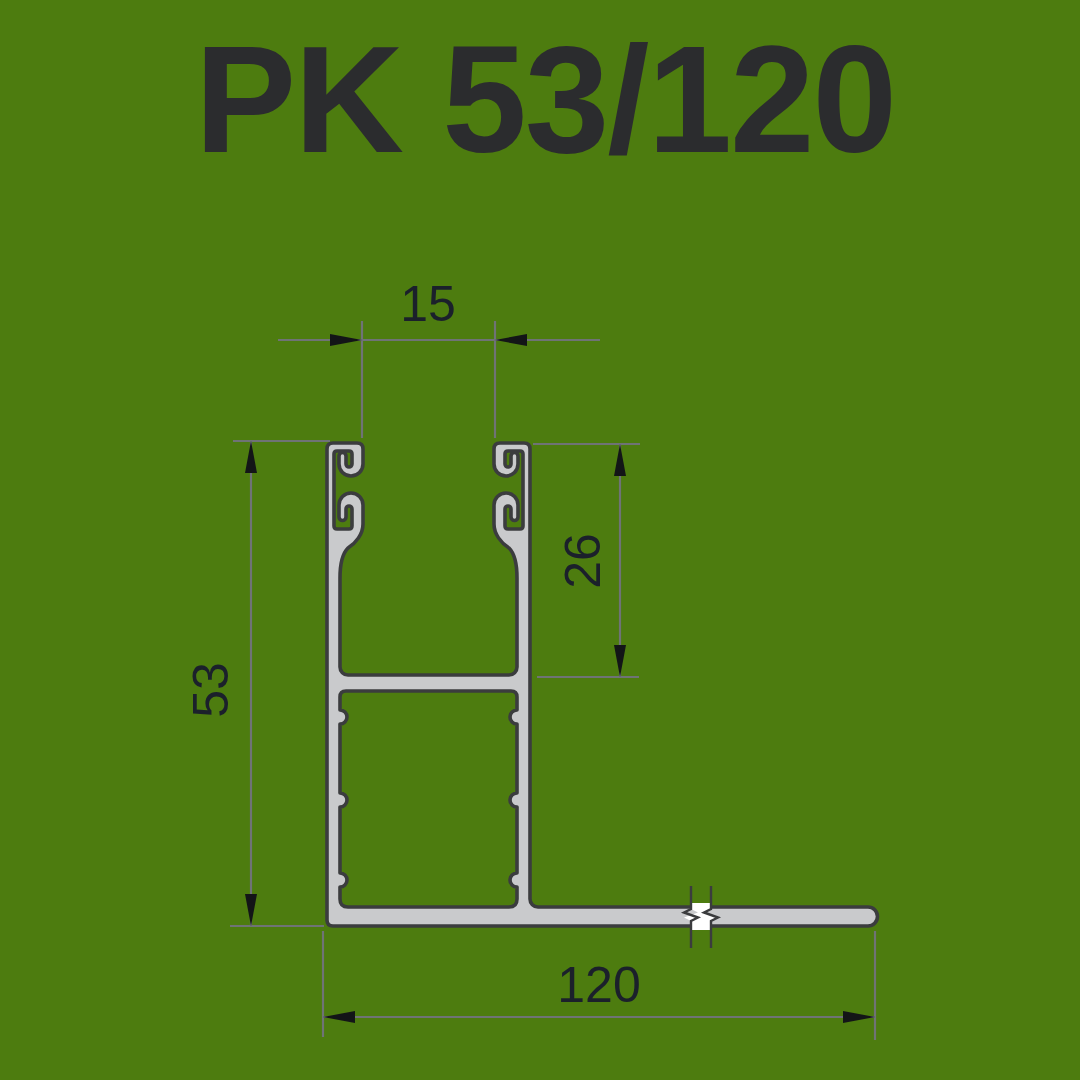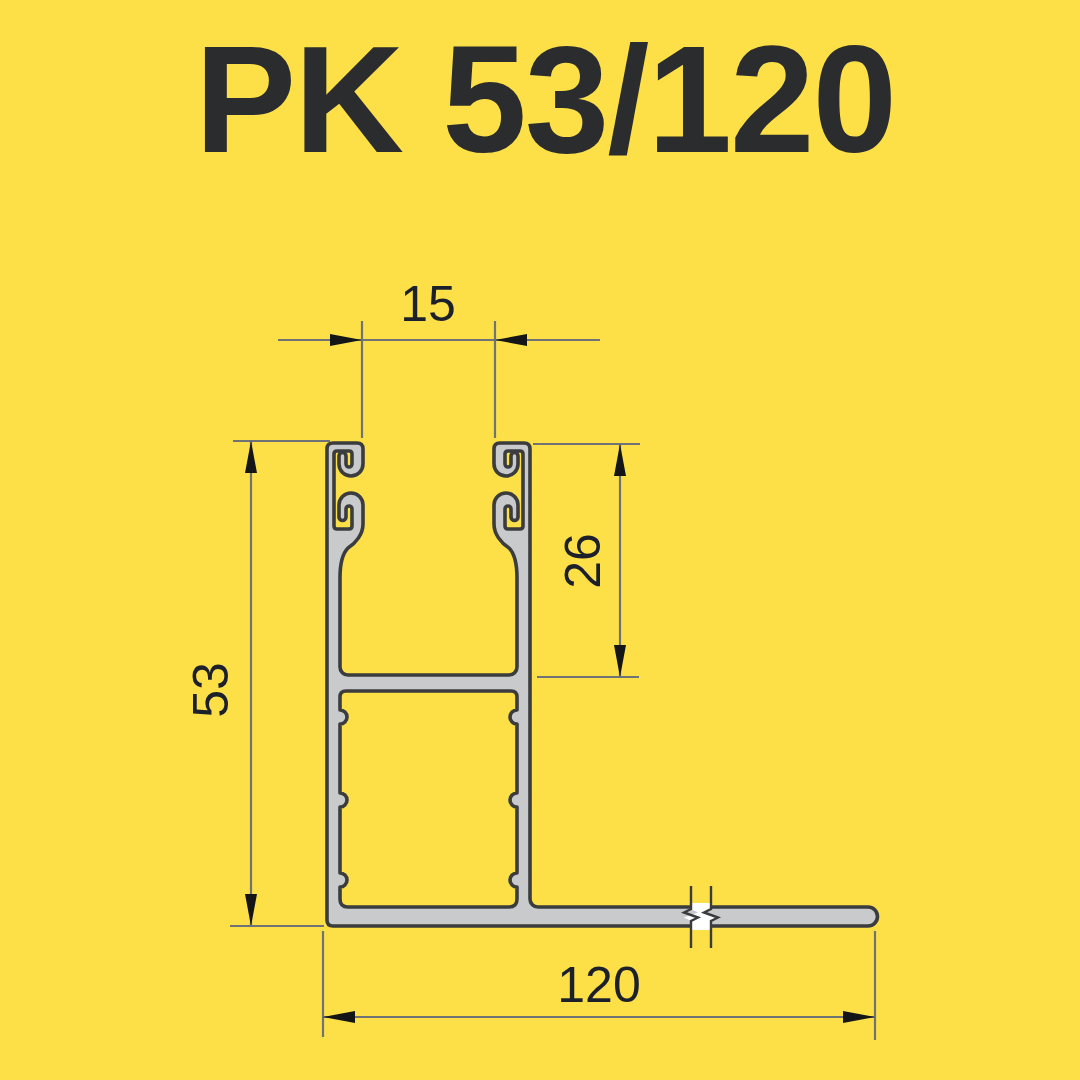--- a/index.html
+++ b/index.html
@@ -8,21 +8,21 @@
     background: #ffffff;
     width: 1080px;
     height: 1080px;
     overflow: hidden;
     font-family: "Liberation Sans", sans-serif;
   }
   .stage {
     position: relative;
     width: 1080px;
     height: 1080px;
-    background: #fde047;
+    background: #4d7c0f;
   }
   svg { display: block; }
   .drawing-title {
     font-family: "Liberation Sans", sans-serif;
     font-weight: bold;
     font-size: 152px;
     letter-spacing: -2px;
   }
   .dim-text {
     font-family: "Liberation Sans", sans-serif;

